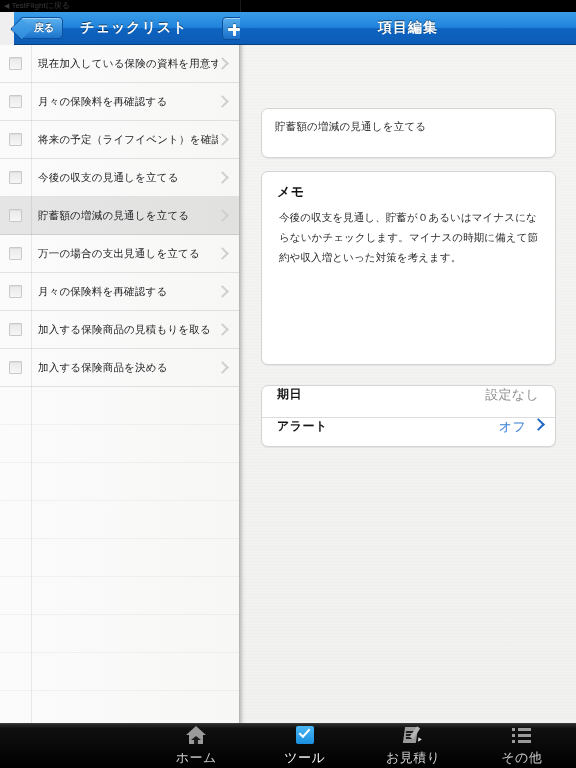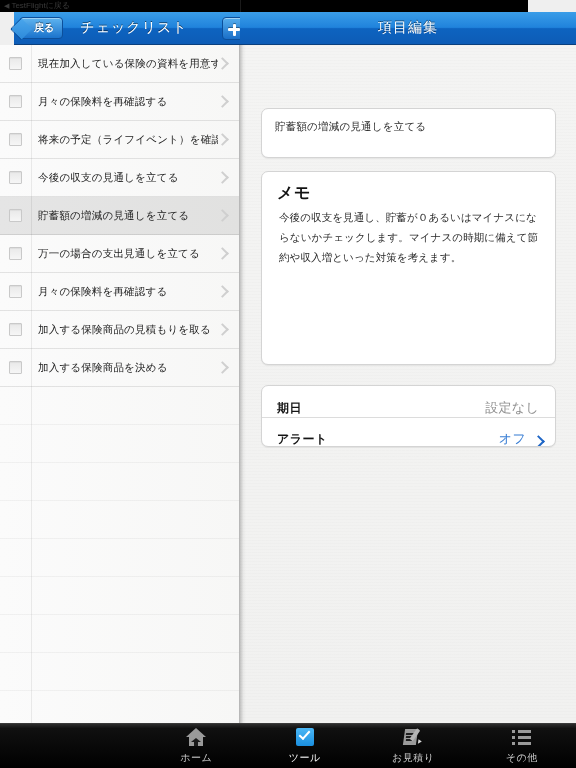--- a/index.html
+++ b/index.html
@@ -6,21 +6,21 @@
   html,body{ width:576px; height:768px; overflow:hidden; }
   body{
     font-family:"Liberation Sans","DejaVu Sans",sans-serif;
     background:#000;
     -webkit-font-smoothing:antialiased;
   }
   #app{ position:relative; width:576px; height:768px; overflow:hidden; background:#efefef; }
 
   
   .statusbar{
-    position:absolute; top:0; left:0; width:528px; height:12px;
+    position:absolute; top:0; left:0; width:576px; height:12px;
     background:#000; display:flex; align-items:flex-start;
   }
   .statusbar .sb-left{
     display:flex; align-items:center; gap:2px;
     padding-left:4px; font-size:8px; color:#3a3a3a; letter-spacing:0px;
     line-height:12px;
   }
   .sb-arrow{ font-size:7px; color:#3a3a3a; }
   .sb-sep{ position:absolute; left:240px; top:0; width:1px; height:12px; background:#1a1a1a; }
 
@@ -28,21 +28,21 @@
   .navbar{
     position:absolute; top:12px; height:33px;
     background:linear-gradient(to bottom,#3a9de8 0%,#2083dc 48%,#0d63c0 52%,#0d5cb6 100%);
     border-bottom:1px solid #0a3f7d;
     display:flex; align-items:center;
   }
   .navbar.left{ left:14px; width:240px; }
   .navbar.right{ left:240px; width:336px; }
   .nav-title{
     position:absolute; left:0; right:0; text-align:center;
-    font-size:14px; font-weight:normal; color:#fff;
+    font-size:14px; font-weight:bold; color:#fff;
     text-shadow:0 -1px 0 rgba(0,0,0,.55);
     letter-spacing:1px;
   }
   .back-btn{
     position:relative; margin-left:6px; height:22px;
     padding:0 8px 0 13px;
     display:flex; align-items:center;
     background:linear-gradient(to bottom,#5fb4ef,#1b73cc);
     border:1px solid #0c4f9b;
     border-radius:3px 4px 4px 3px;
@@ -153,32 +153,32 @@
     position:absolute; top:63px; height:50px;
   }
   .title-input{
     position:absolute; left:13px; top:12px; right:13px;
     font-size:10.5px; color:#2b2b2b; font-family:inherit;
     border:0; outline:0; background:transparent; letter-spacing:.2px;
   }
   .card-memo{ top:126px; height:194px; }
   .memo-head{
     position:absolute; left:15px; top:11px;
-    font-size:16px; font-weight:bold; color:#111; letter-spacing:.5px;
+    font-size:13px; font-weight:bold; color:#111; letter-spacing:.5px;
   }
   .memo-body{
     position:absolute; left:17px; right:16px; top:35px;
     font-size:10.5px; line-height:20px; color:#2a2a2a;
     letter-spacing:.1px;
     border:0; outline:0; resize:none; background:transparent;
     font-family:inherit; height:140px; overflow:hidden;
   }
   .card-settings{ top:340px; height:62px; overflow:hidden; }
   .srow{
-    position:relative; height:31px; display:flex; align-items:flex-end;
+    position:relative; height:31px; display:flex; align-items:flex-start;
     cursor:pointer;
   }
   .srow + .srow{ border-top:1px solid #dcdcdc; }
   .srow .slabel{
     margin-left:15px; font-size:12px; font-weight:bold; color:#151515;
     letter-spacing:.5px;
   }
   .srow .sval{
     margin-left:auto; font-size:13px; color:#8e8e8e; letter-spacing:.3px;
   }
@@ -199,21 +199,21 @@
     border-top:1px solid #3a3a3a;
     display:flex; align-items:stretch; z-index:10;
   }
   .tab-spacer{ flex:0 0 142px; }
   .tab{
     flex:1 1 0; display:flex; flex-direction:column;
     align-items:center; justify-content:center; gap:3px;
     cursor:pointer;
   }
   .tab .tlabel{
-    font-size:10px; color:#cfcfcf; letter-spacing:.5px;
+    font-size:13px; color:#cfcfcf; letter-spacing:.5px;
   }
   .tab.active .tlabel{ color:#fff; }
   .ticon{ width:22px; height:21px; position:relative; }
 
   
   .icon-home .roof{
     position:absolute; left:1px; top:1px; width:0; height:0;
     border-left:10px solid transparent; border-right:10px solid transparent;
     border-bottom:9px solid #9a9a9a;
   }

